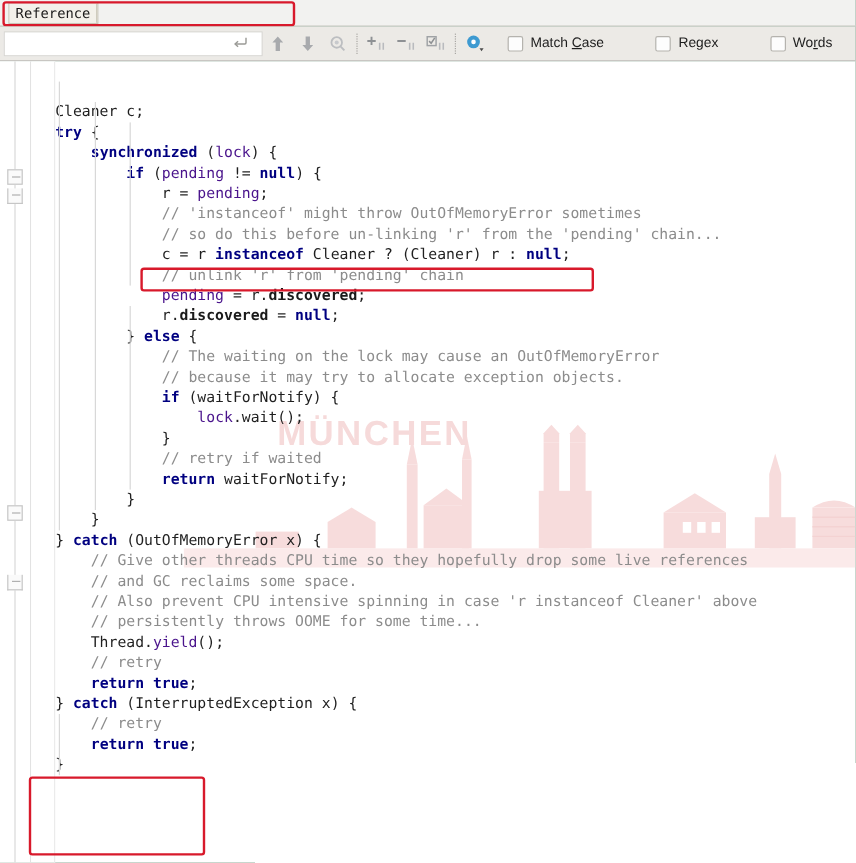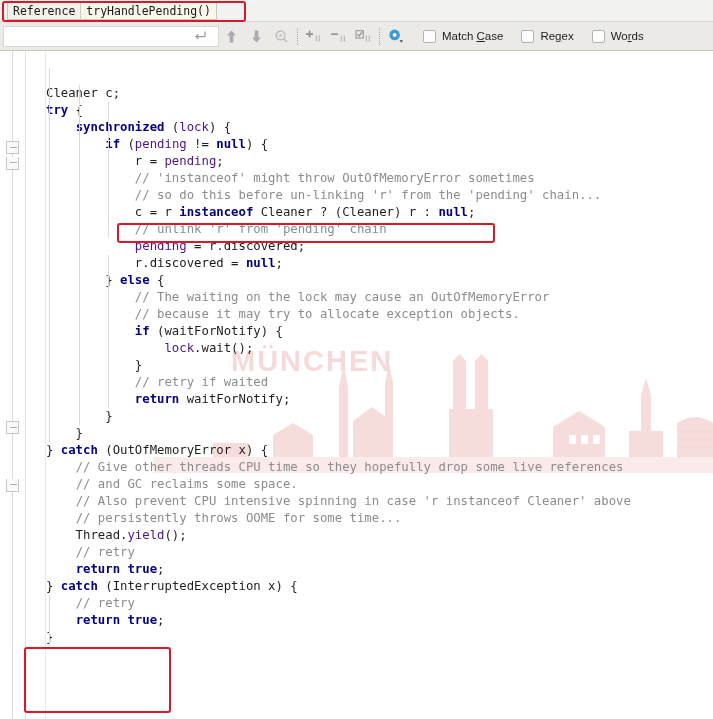--- a/index.html
+++ b/index.html
@@ -84,21 +84,21 @@
     width: 25px; height: 24px;
     display: flex; align-items: center; justify-content: center;
     position: relative;
   }
   .tb-sep {
     width: 1px; height: 17px;
     border-left: 1px dotted #a9a7a3;
     margin: 0 3px;
   }
 
-  .chk-group { display: flex; align-items: center; margin-left: 15px; }
+  .chk-group { display: flex; align-items: center; margin-left: 15px; gap: 25px; }
   .chk-item { display: flex; align-items: center; margin-right: 18px; }
   .chk-box {
     width: 13px; height: 13px;
     background: #fdfdfd;
     border: 1px solid #b5b3ae;
     border-radius: 2px;
     margin-right: 6px;
   }
   .chk-label {
     font-size: 11.5px; color: #1d1d1d;
@@ -164,21 +164,21 @@
     width: 667px; height: 668px;
     font-family: "DejaVu Sans Mono", monospace;
     font-size: 12.3px;
     line-height: 17px;
     color: #1f1f1f;
     white-space: pre;
   }
   .ln { height: 17px; position: relative; }
   .kw { color: #000080; font-weight: bold; }
   .fld { color: #4a148c; }
-  .mth { color: #1a1a1a; font-weight: normal; }
+  .mth { color: #1a1a1a; font-weight: bold; }
   .cmt { color: #8c8c8c; }
   .pl  { color: #1f1f1f; }
 
   
   .iguide {
     position: absolute;
     width: 1px;
     background: #d8d8d8;
   }
 
@@ -193,21 +193,20 @@
   .hl-block { left: 24px; top: 596px; width: 147px; height: 66px; }
 </style>
 </head>
 <body>
 
 <div id="app">
 
   <div class="breadcrumb-bar">
     <div class="crumb-wrap">
       <div class="crumb first">Reference</div>
-      <div class="crumb second">tryHandlePending()</div>
     </div>
     <div class="hl-box-crumb"></div>
   </div>
 
   <div class="find-bar">
 
     <div class="find-input-wrap">
       <input class="find-input" type="text" value="" placeholder="" style="">
       <span class="enter-icn">
         <svg width="13" height="12" viewBox="0 0 13 12" aria-hidden="true">

